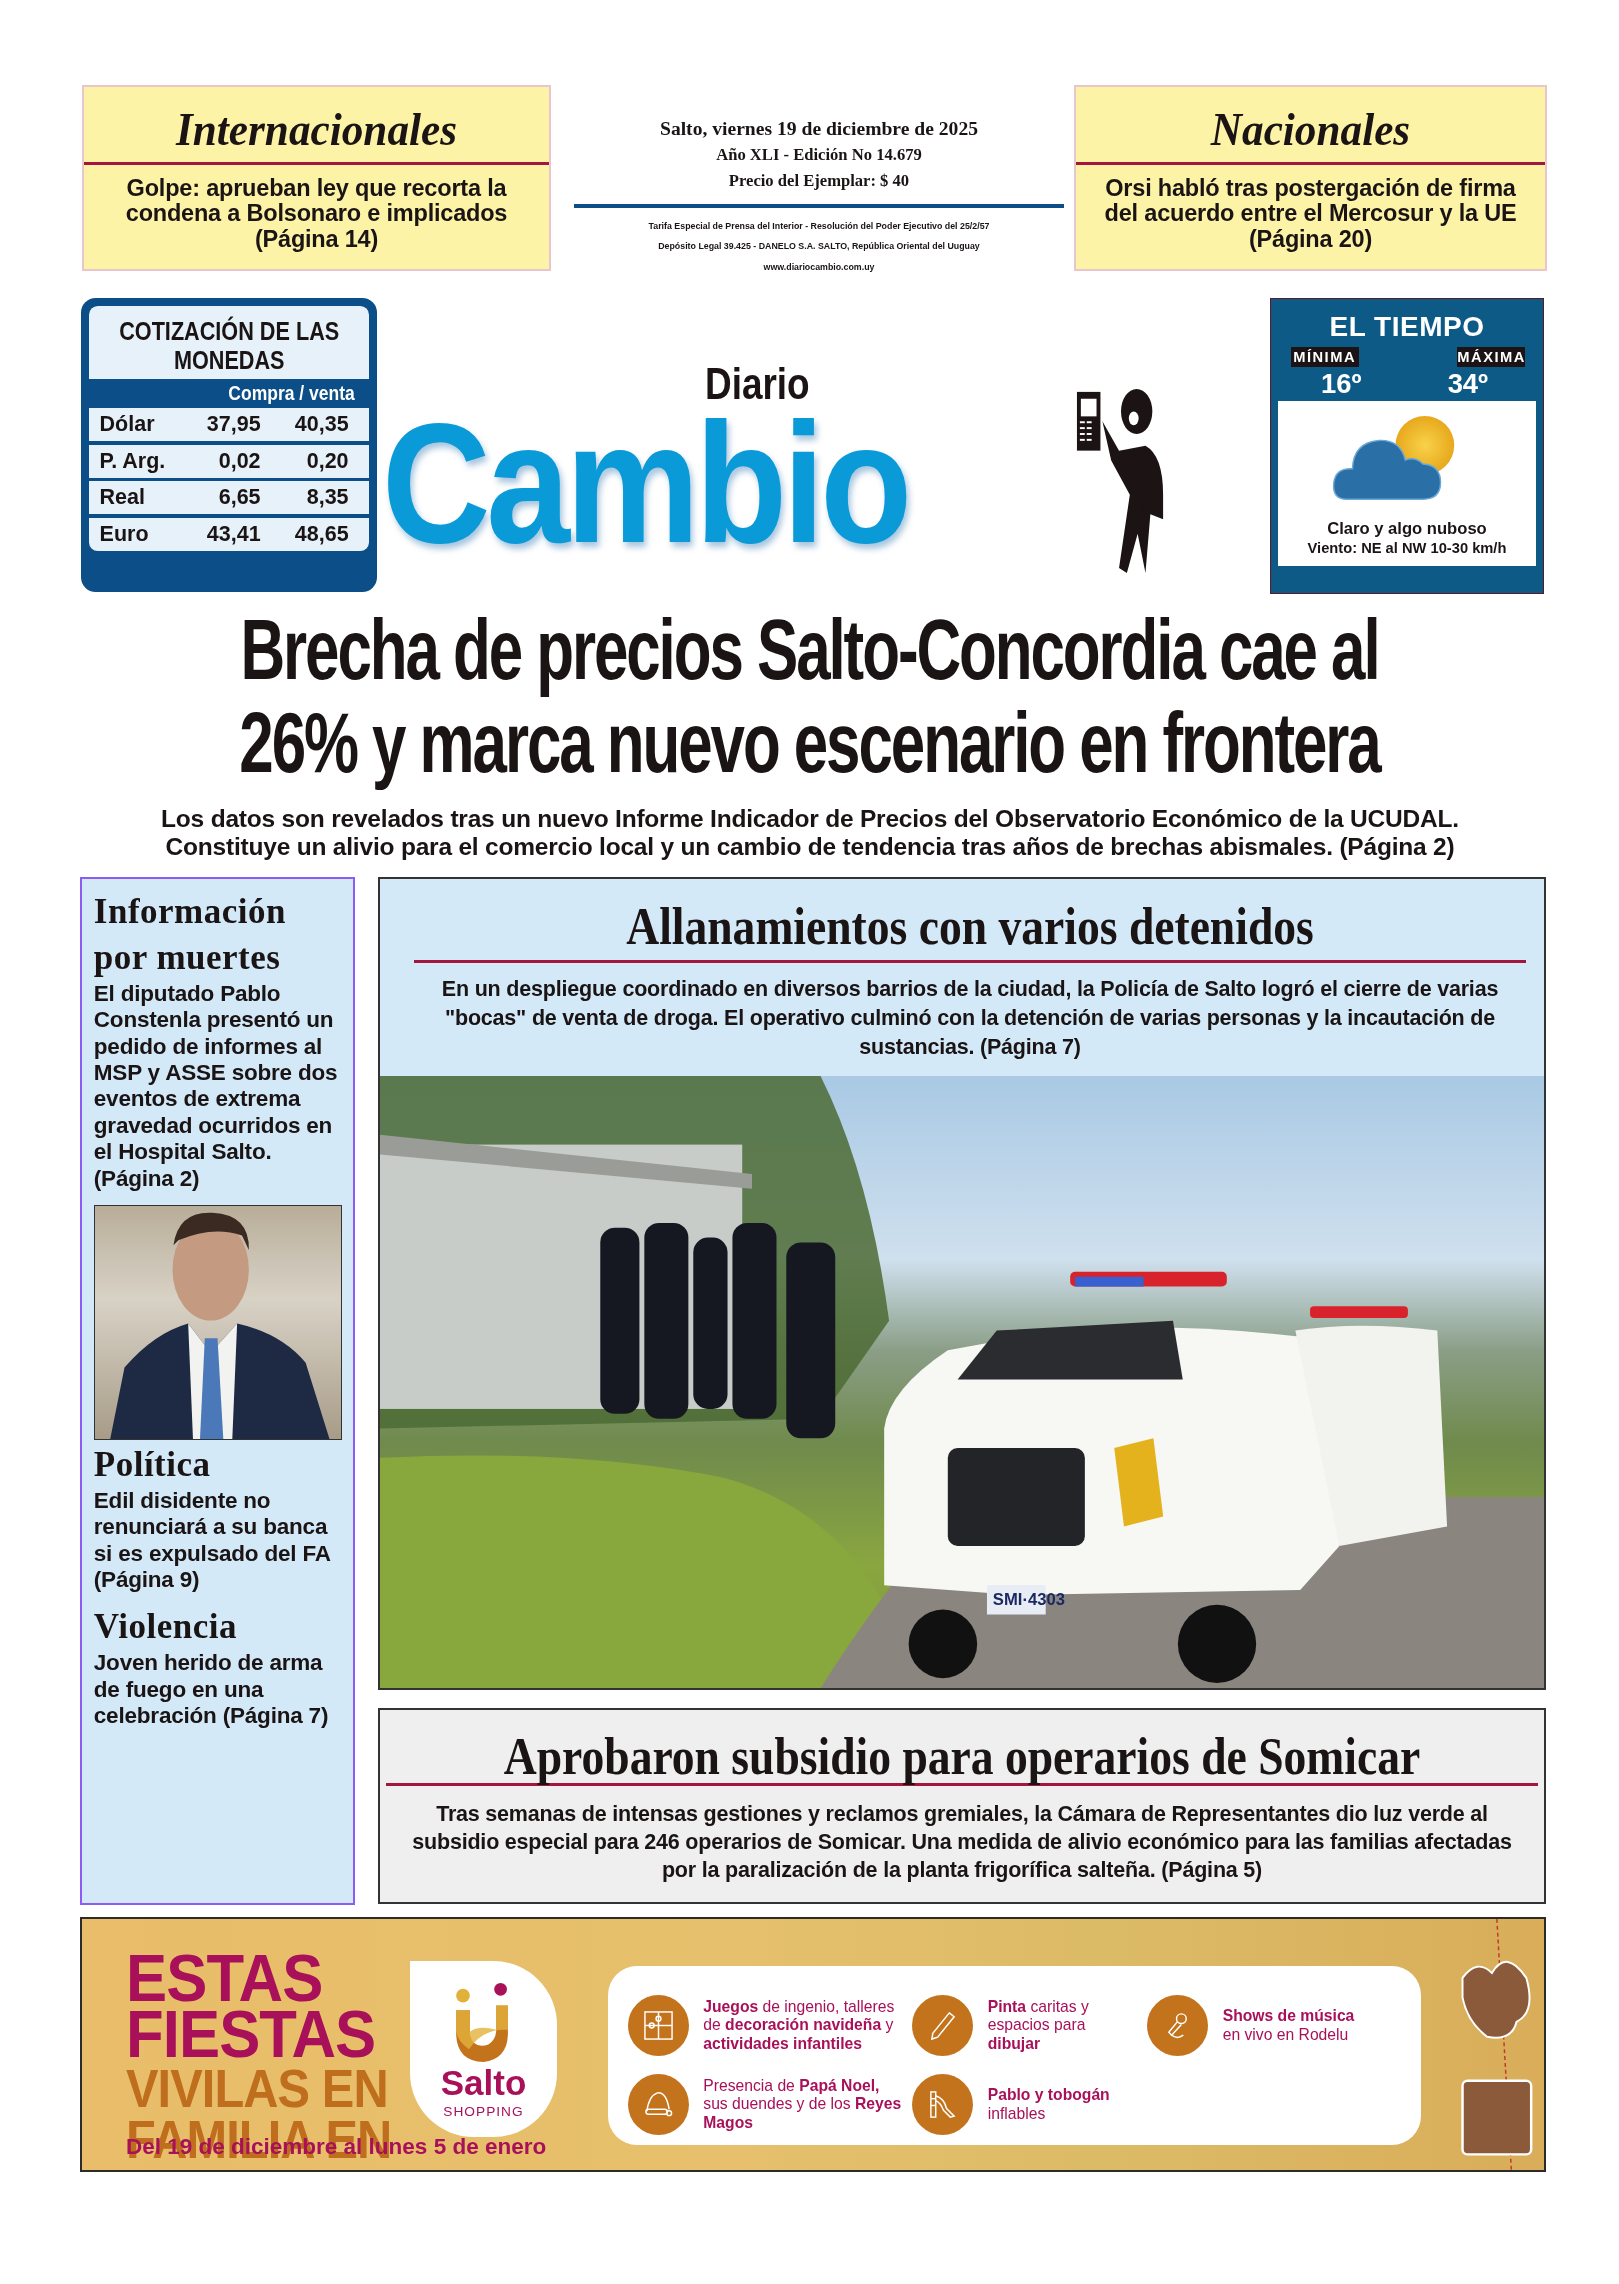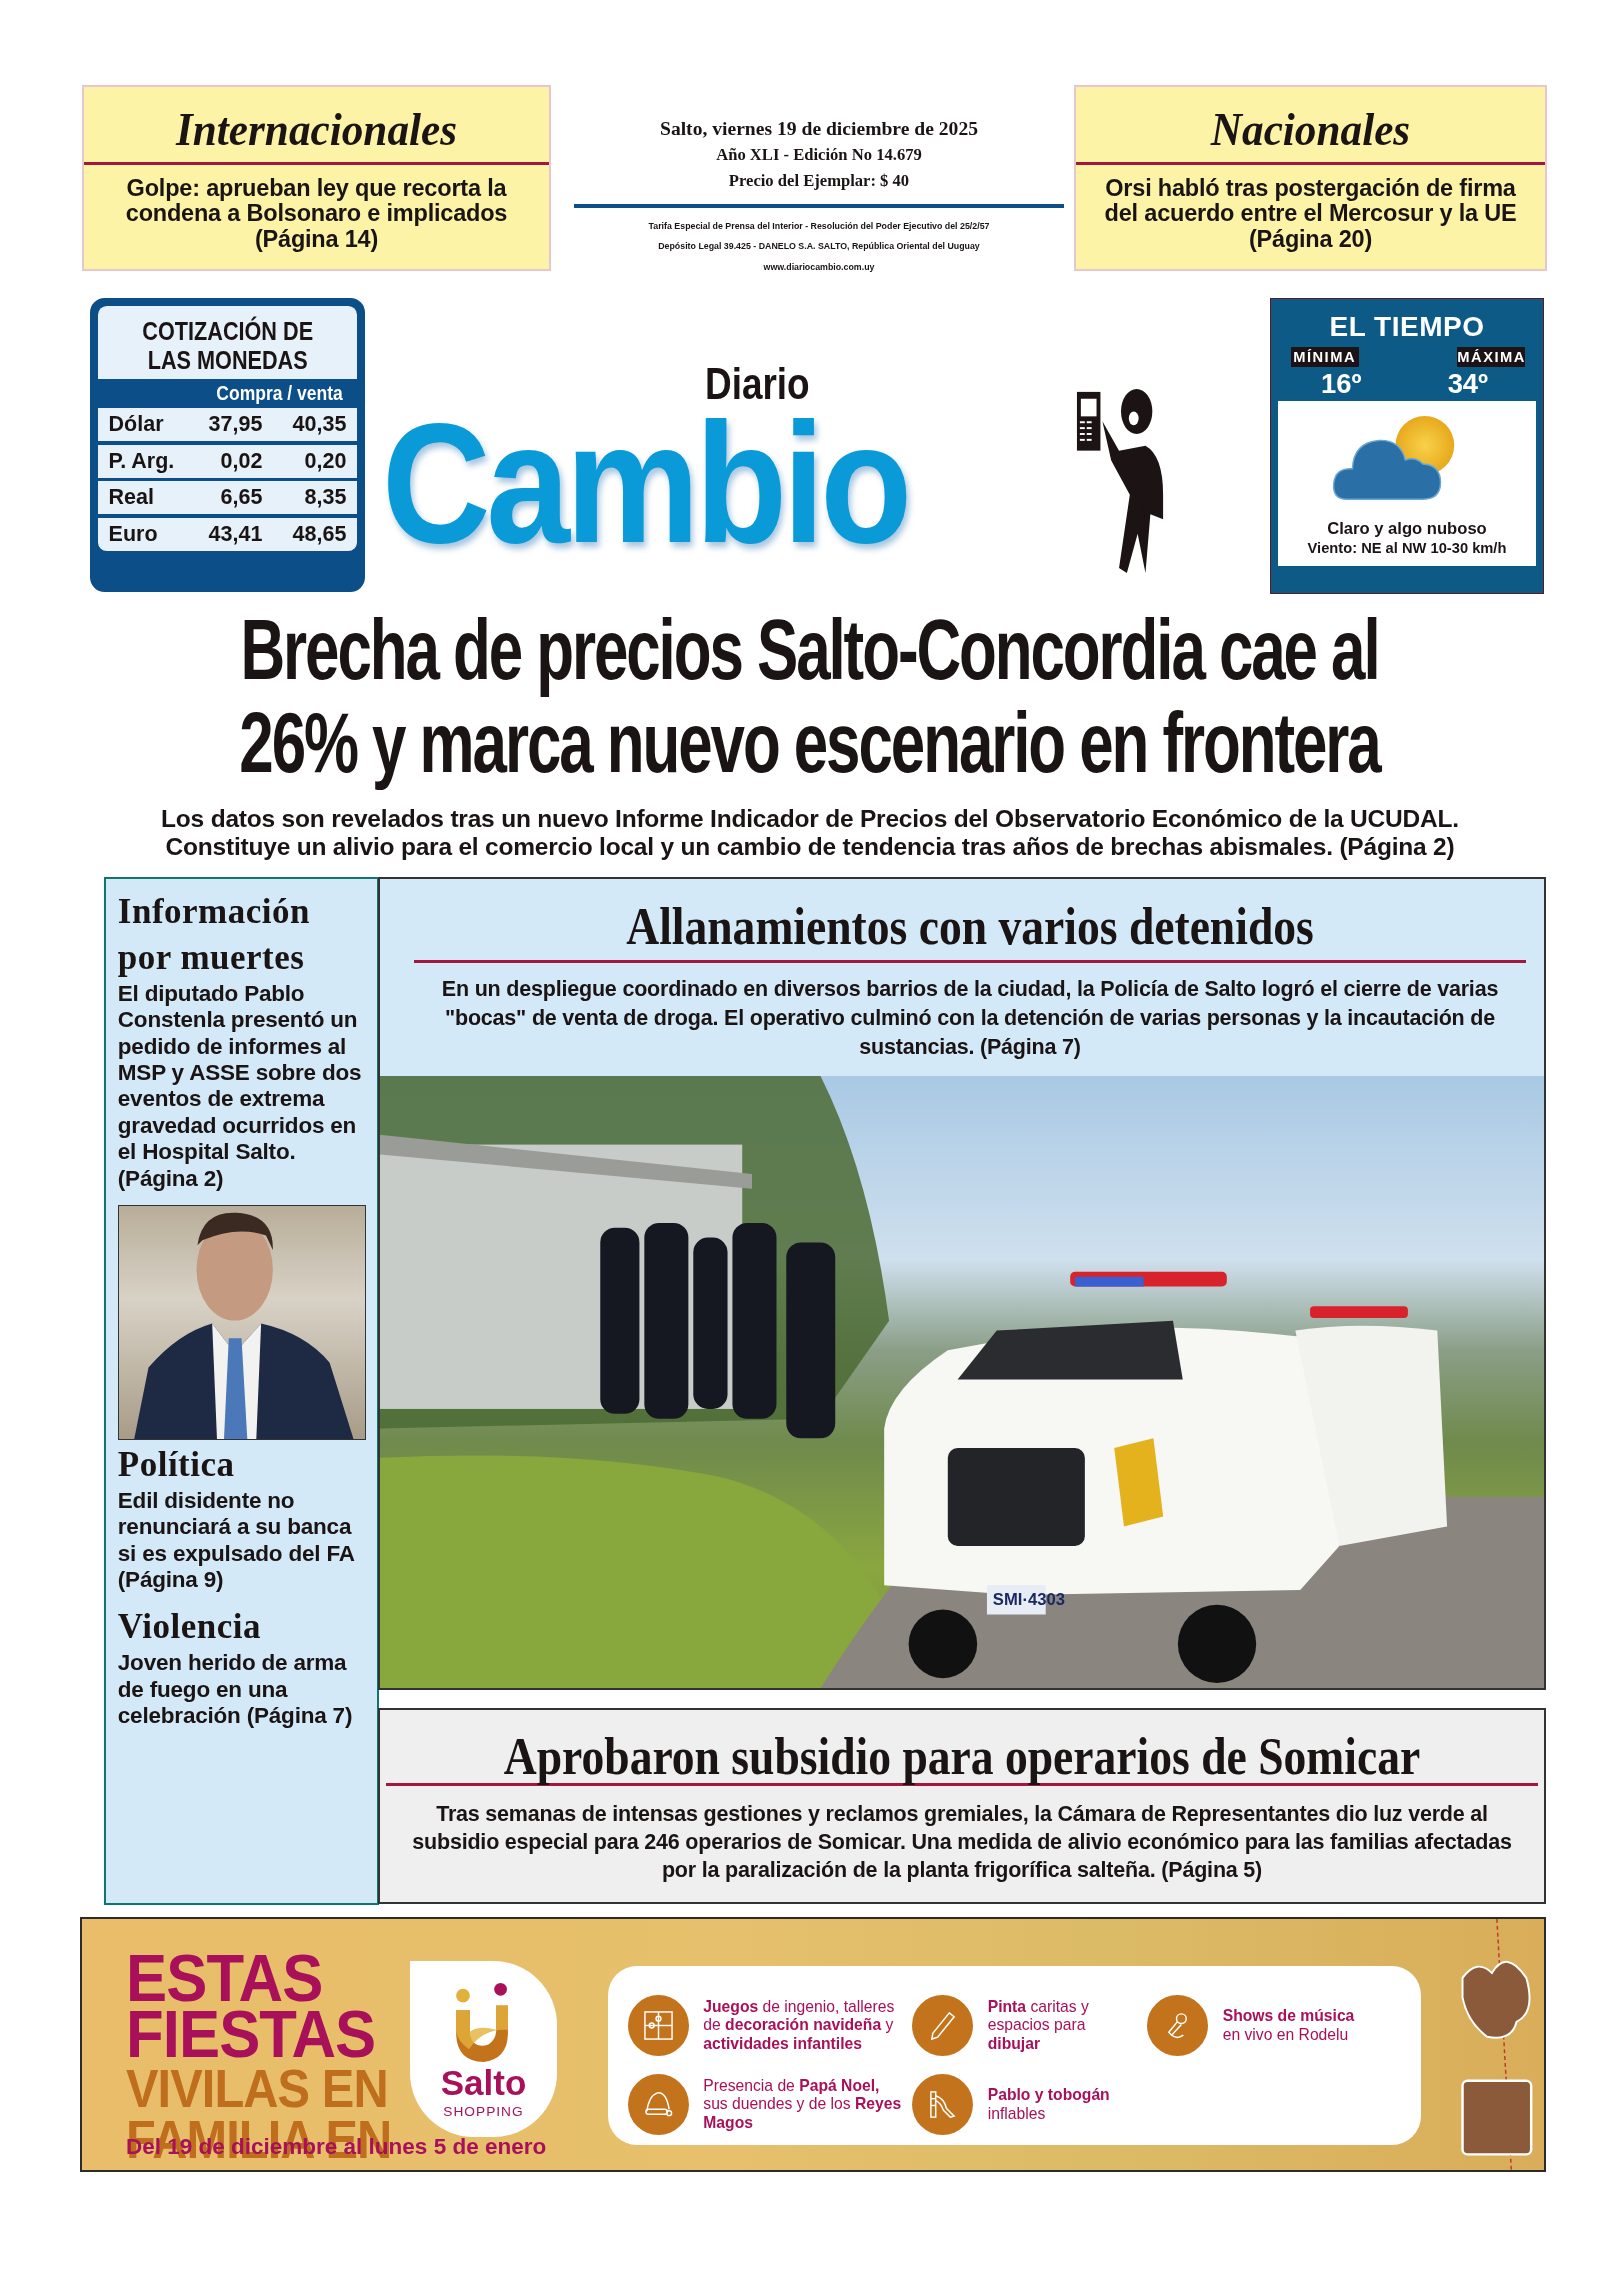--- a/index.html
+++ b/index.html
@@ -44,21 +44,21 @@
 
   
   .logo-diario { font-family: "Liberation Sans", sans-serif; font-weight: bold; font-size: 45px; color: #1c1414; transform: scaleX(0.82); transform-origin: left; }
   .logo-cambio { font-family: "Liberation Sans", sans-serif; font-weight: bold; font-size: 171px; color: #0a9ad8; letter-spacing: -4.9px; line-height: 1; transform: scaleX(0.88); transform-origin: left; text-shadow: 2.9px 4.9px 6.9px rgba(0,90,160,0.35); }
 
   
   .headline { font-weight: bold; font-size: 86px; line-height: 93px; letter-spacing: -2.9px; text-align: center; transform: scaleX(0.72); transform-origin: center top; white-space: nowrap; }
   .deck { font-weight: bold; font-size: 24.5px; line-height: 28px; text-align: center; letter-spacing: -0.2px; }
 
   
-  .lcol { background: #d4e9f8; border: 2px solid #0f766e; padding: 9.8px 11.8px; margin-left: 24px; }
+  .lcol { background: #d4e9f8; border: 2px solid #8b5cf6; padding: 9.8px 11.8px; }
   .lcol .sec { font-family: "Liberation Serif", serif; font-weight: bold; font-size: 35px; line-height: 47px; letter-spacing: 0.5px; }
   .lcol .txt { font-weight: bold; font-size: 22.5px; line-height: 26.4px; letter-spacing: -0.2px; }
 
   
   .art { border: 2px solid #333; border-top-width: 2.9px; }
   .art .h { font-family: "Liberation Serif", serif; font-weight: bold; font-size: 53px; text-align: center; line-height: 1; transform: scaleX(0.86); white-space: nowrap; }
   .art .rule { height: 2.9px; background: #a3163f; }
   .art .p { font-weight: bold; font-size: 21.5px; line-height: 29px; text-align: center; letter-spacing: -0.2px; }
 
   
@@ -89,21 +89,21 @@
   <div class="s">Depósito Legal 39.425 - DANELO S.A. SALTO, República Oriental del Uuguay</div>
   <div class="s">www.diariocambio.com.uy</div>
 </div>
 
 <div class="abs ybox" style="left:1074px; top:85px; width:473px; height:186px;">
   <div class="ytitle">Nacionales</div>
   <div class="yrule"></div>
   <div class="ytext">Orsi habló tras postergación de firma del acuerdo entre el Mercosur y la UE (Página 20)</div>
 </div>
 
-<div class="abs curr" style="left:81px; top:298px; width:275px; height:294px;margin-left:9px;">
+<div class="abs curr" style="left:81px; top:298px; width:296px; height:294px;">
   <div class="head"><span>COTIZACIÓN DE LAS MONEDAS</span></div>
   <div class="sub"><span>Compra / venta</span></div>
   <div class="row">
     <span class="n">Dólar</span>
     <span class="c">37,95</span>
     <span class="v">40,35</span>
   </div>
   <div class="row">
     <span class="n">P. Arg.</span>
     <span class="c">0,02</span>

